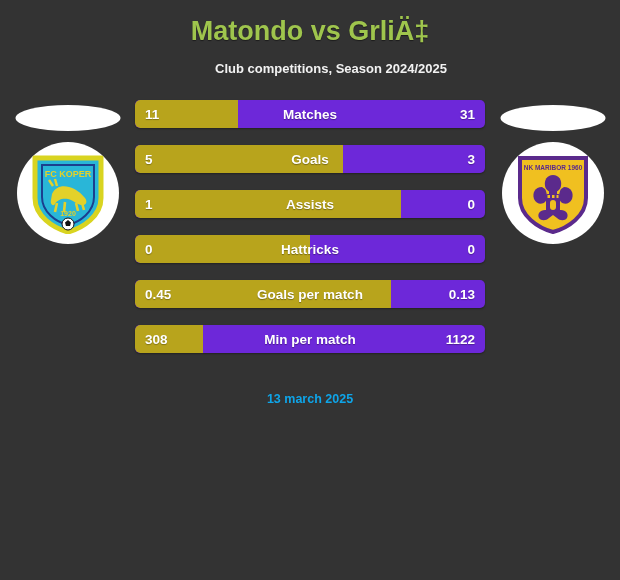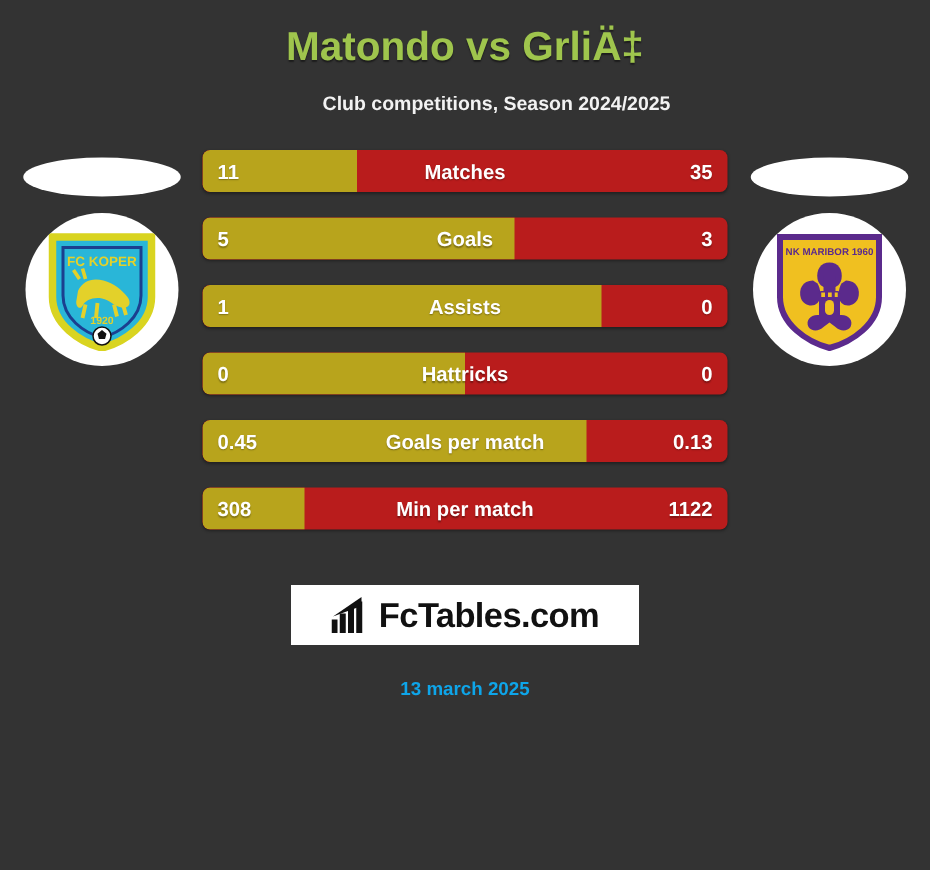--- a/index.html
+++ b/index.html
@@ -102,21 +102,21 @@
     top: 0;
     width: 350px;
   }
 
   .bar-row {
     position: relative;
     height: 28px;
     margin-bottom: 17px;
     border-radius: 5px;
     overflow: hidden;
-    background: #b91c1c;
+    background: #6d28d9;
     box-shadow: 0 1px 2px rgba(0,0,0,.35);
   }
   .bar-row:last-child { margin-bottom: 0; }
 
   .bar-fill {
     position: absolute;
     left: 0;
     top: 0;
     bottom: 0;
     background: #b8a41c;
@@ -210,21 +210,21 @@
         </svg>
       </div>
     </div>
 
     <div class="bars">
 
       <div class="bar-row">
         <div class="bar-fill" style="width:29.5%"></div>
         <div class="bar-val home">11</div>
         <div class="bar-label">Matches</div>
-        <div class="bar-val away">35</div>
+        <div class="bar-val away">31</div>
       </div>
 
       <div class="bar-row">
         <div class="bar-fill" style="width:59.5%"></div>
         <div class="bar-val home">5</div>
         <div class="bar-label">Goals</div>
         <div class="bar-val away">3</div>
       </div>
 
       <div class="bar-row">
@@ -278,26 +278,16 @@
             <rect x="31.5" y="41" width="2.5" height="3"></rect>
             <rect x="36" y="41" width="2.5" height="3"></rect>
             <rect x="40.5" y="41" width="2" height="3"></rect>
           </g>
         </svg>
       </div>
     </div>
 
   </div>
 
-  <div class="logo-box">
-    <svg class="logo-chart" viewBox="0 0 26 24">
-      <rect x="0" y="15" width="4" height="9" fill="#111"></rect>
-      <rect x="5.5" y="11" width="4" height="13" fill="#111"></rect>
-      <rect x="11" y="7" width="4" height="17" fill="#111"></rect>
-      <rect x="16.5" y="3" width="4" height="21" fill="#111"></rect>
-      <path d="M1 13 L20 0 L20 6 Z" fill="#111"></path>
-    </svg>
-    <span class="logo-text">FcTables.com</span>
-  </div>
 
   <div class="date">13 march 2025</div>
 
 </div>
 
 </body></html>

